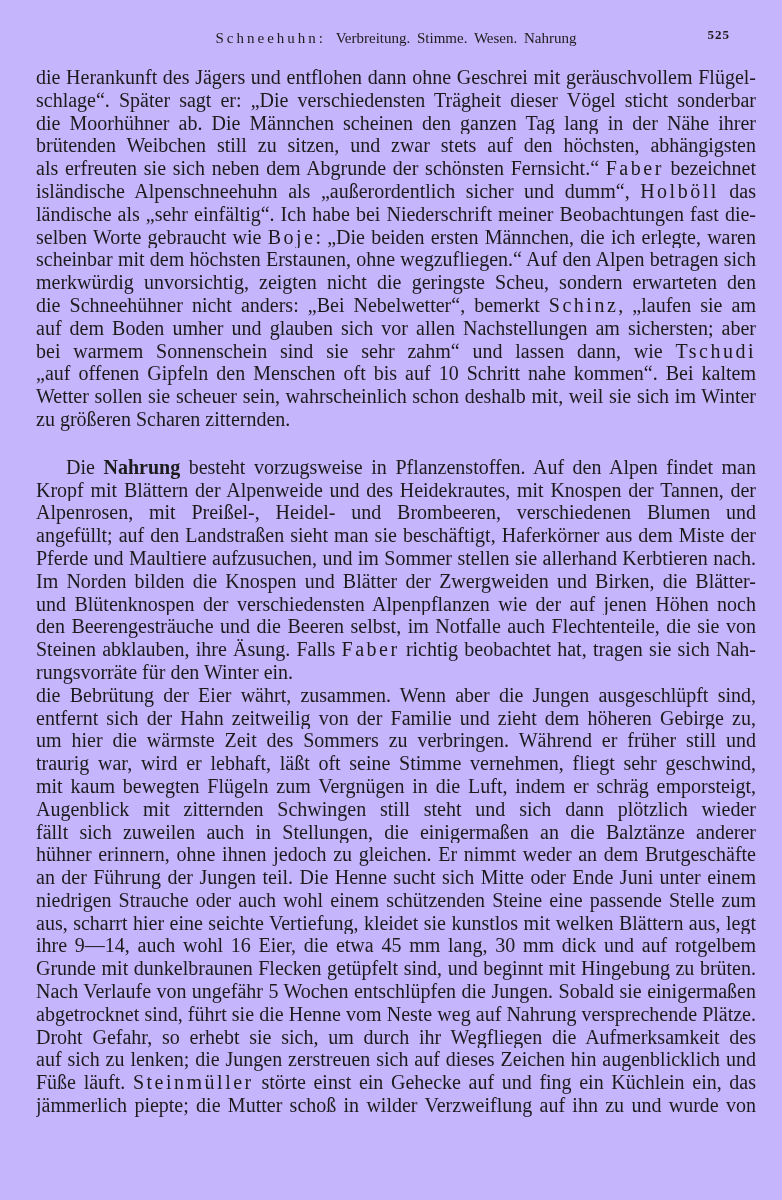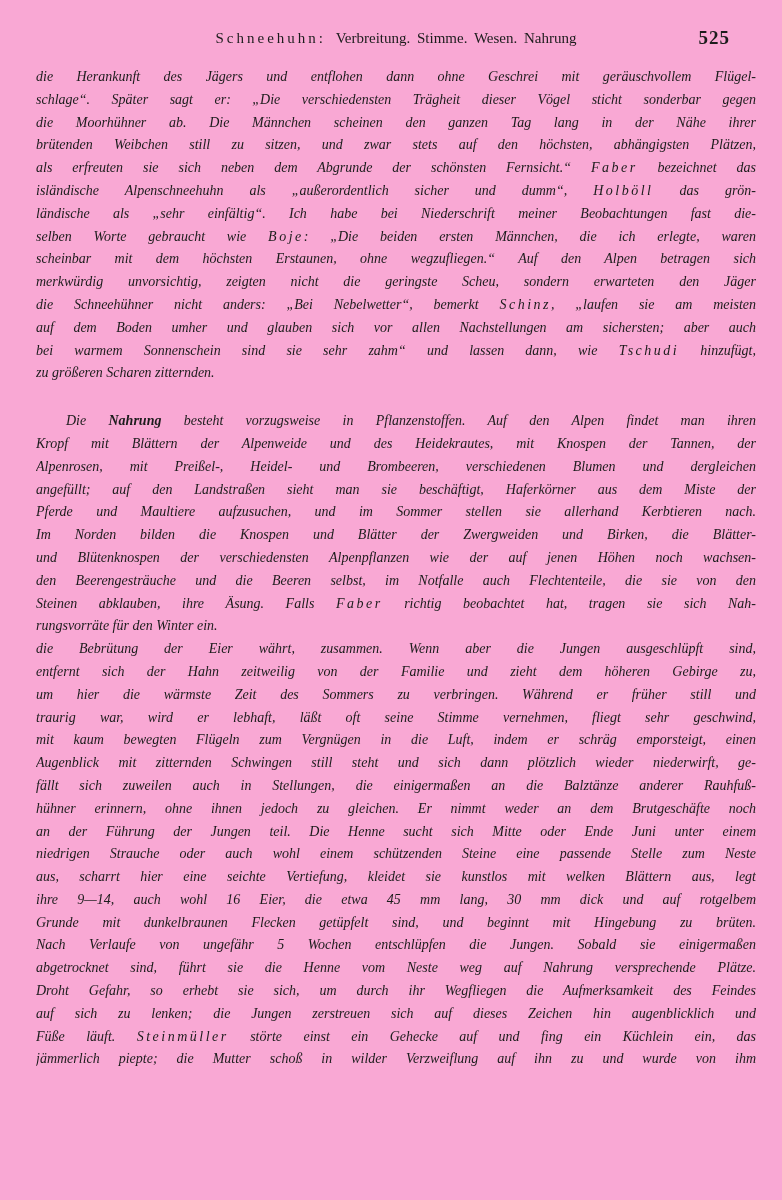--- a/index.html
+++ b/index.html
@@ -32,55 +32,54 @@
     letter-spacing: 3px;
     margin-right: 6px;
   }
   .head-title .title-rest {
     word-spacing: 3px;
   }
   .page-number {
     position: absolute;
     right: 26px;
     top: -3px;
-    font-size: 19px;
+    font-size: 13px;
     font-weight: bold;
     letter-spacing: 1px;
   }
   .text-body {
     margin-top: 12px;
   }
   .line {
-    font-size: 14px;
+    font-size: 20px;
     line-height: 22.8px;
     height: 22.8px;
     overflow: hidden;
     text-align: justify;
     text-align-last: justify;
-    font-style: italic;
   }
   .line.lastline {
     text-align-last: left;
   }
   .line.indent {
     padding-left: 30px;
     margin-top: 25px;
   }
   .spaced {
     letter-spacing: 2.5px;
     margin-top: 18px;
   }
   .bold {
     font-weight: bold;
   }
 </style>
 </head>
 <body style="background: rgb(253, 253, 252);">
 
-<div class="page" style="background: #f9a8d4; color: rgb(28, 28, 28);">
+<div class="page" style="background: #c4b5fd; color: rgb(28, 28, 28);">
   <header class="running-head">
     <span class="head-title">
       <span class="spaced-title">Schneehuhn:</span>
       <span class="title-rest">Verbreitung. Stimme. Wesen. Nahrung</span>
     </span>
     <span class="page-number">525</span>
   </header>
   <main class="text-body">
       <div class="line"><span>die Herankunft des Jägers und entflohen dann ohne Geschrei mit geräuschvollem Flügel-</span></div>
       <div class="line"><span>schlage“. Später sagt er: „Die verschiedensten Trägheit dieser Vögel sticht sonderbar gegen</span></div>
@@ -88,20 +87,22 @@
       <div class="line"><span>brütenden Weibchen still zu sitzen, und zwar stets auf den höchsten, abhängigsten Plätzen,</span></div>
       <div class="line"><span>als erfreuten sie sich neben dem Abgrunde der schönsten Fernsicht.“ </span><span class="spaced">Faber</span><span> bezeichnet das</span></div>
       <div class="line"><span>isländische Alpenschneehuhn als „außerordentlich sicher und dumm“, </span><span class="spaced">Holböll</span><span> das grön-</span></div>
       <div class="line"><span>ländische als „sehr einfältig“. Ich habe bei Niederschrift meiner Beobachtungen fast die-</span></div>
       <div class="line"><span>selben Worte gebraucht wie </span><span class="spaced">Boje</span><span>: „Die beiden ersten Männchen, die ich erlegte, waren</span></div>
       <div class="line"><span>scheinbar mit dem höchsten Erstaunen, ohne wegzufliegen.“ Auf den Alpen betragen sich</span></div>
       <div class="line"><span>merkwürdig unvorsichtig, zeigten nicht die geringste Scheu, sondern erwarteten den Jäger</span></div>
       <div class="line"><span>die Schneehühner nicht anders: „Bei Nebelwetter“, bemerkt </span><span class="spaced">Schinz</span><span>, „laufen sie am meisten</span></div>
       <div class="line"><span>auf dem Boden umher und glauben sich vor allen Nachstellungen am sichersten; aber auch</span></div>
       <div class="line"><span>bei warmem Sonnenschein sind sie sehr zahm“ und lassen dann, wie </span><span class="spaced">Tschudi</span><span> hinzufügt,</span></div>
+      <div class="line"><span>„auf offenen Gipfeln den Menschen oft bis auf 10 Schritt nahe kommen“. Bei kaltem</span></div>
+      <div class="line"><span>Wetter sollen sie scheuer sein, wahrscheinlich schon deshalb mit, weil sie sich im Winter</span></div>
       <div class="line lastline"><span>zu größeren Scharen zitternden.</span></div>
       <div class="line indent"><span>Die </span><span class="bold">Nahrung</span><span> besteht vorzugsweise in Pflanzenstoffen. Auf den Alpen findet man ihren</span></div>
       <div class="line"><span>Kropf mit Blättern der Alpenweide und des Heidekrautes, mit Knospen der Tannen, der</span></div>
       <div class="line"><span>Alpenrosen, mit Preißel-, Heidel- und Brombeeren, verschiedenen Blumen und dergleichen</span></div>
       <div class="line"><span>angefüllt; auf den Landstraßen sieht man sie beschäftigt, Haferkörner aus dem Miste der</span></div>
       <div class="line"><span>Pferde und Maultiere aufzusuchen, und im Sommer stellen sie allerhand Kerbtieren nach.</span></div>
       <div class="line"><span>Im Norden bilden die Knospen und Blätter der Zwergweiden und Birken, die Blätter-</span></div>
       <div class="line"><span>und Blütenknospen der verschiedensten Alpenpflanzen wie der auf jenen Höhen noch wachsen-</span></div>
       <div class="line"><span>den Beerengesträuche und die Beeren selbst, im Notfalle auch Flechtenteile, die sie von den</span></div>
       <div class="line"><span>Steinen abklauben, ihre Äsung. Falls </span><span class="spaced">Faber</span><span> richtig beobachtet hat, tragen sie sich Nah-</span></div>

